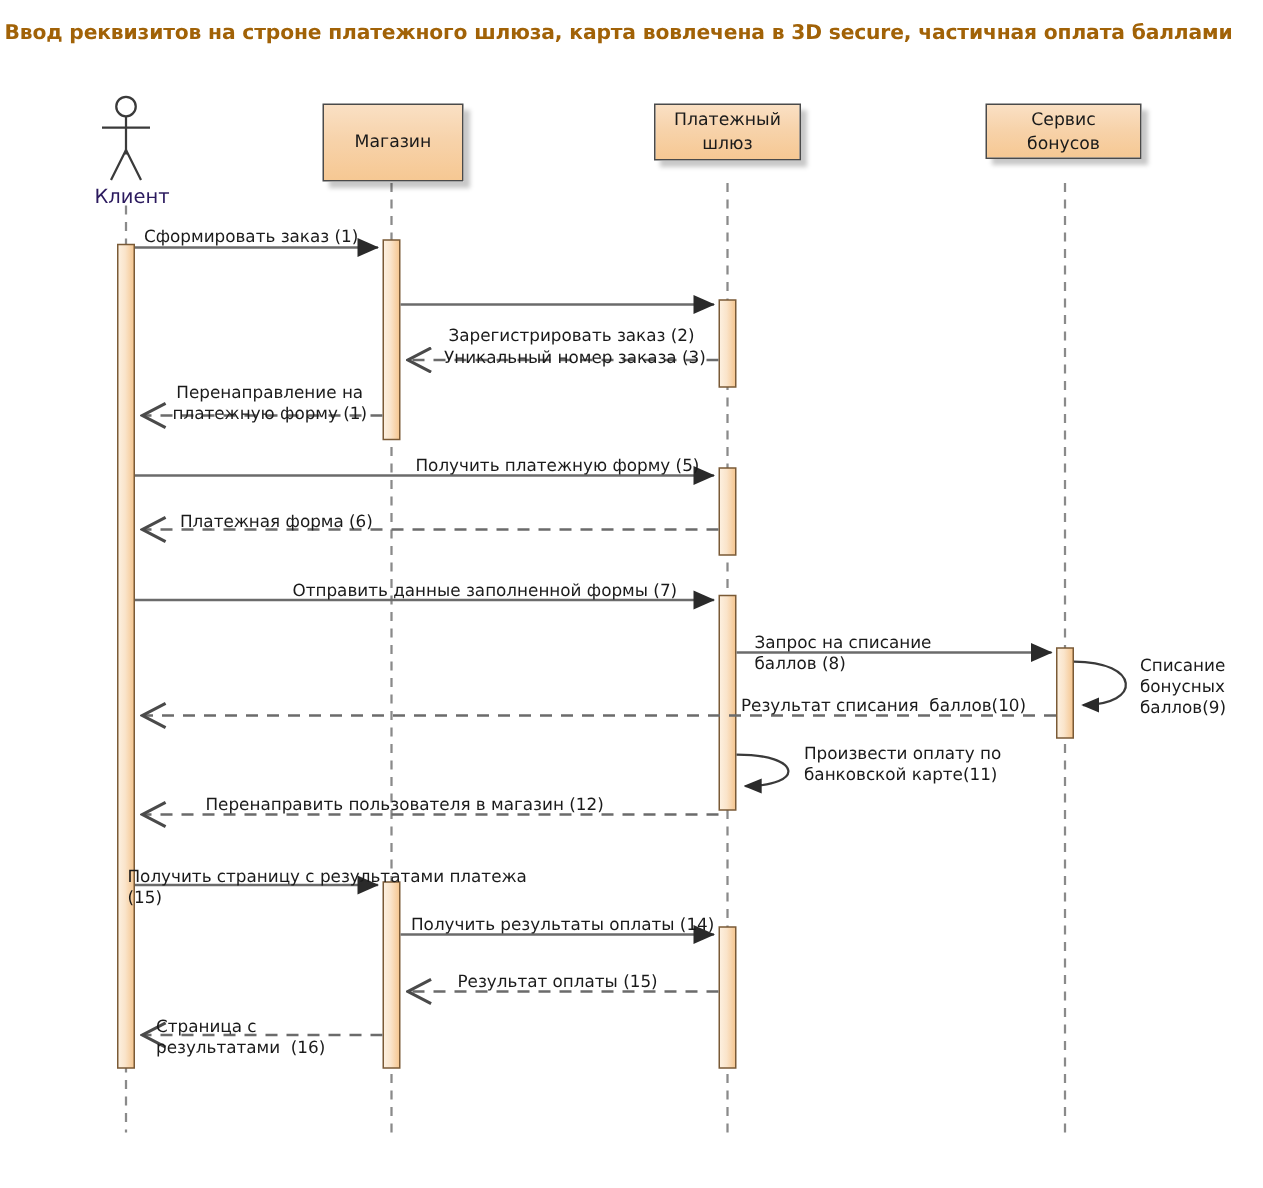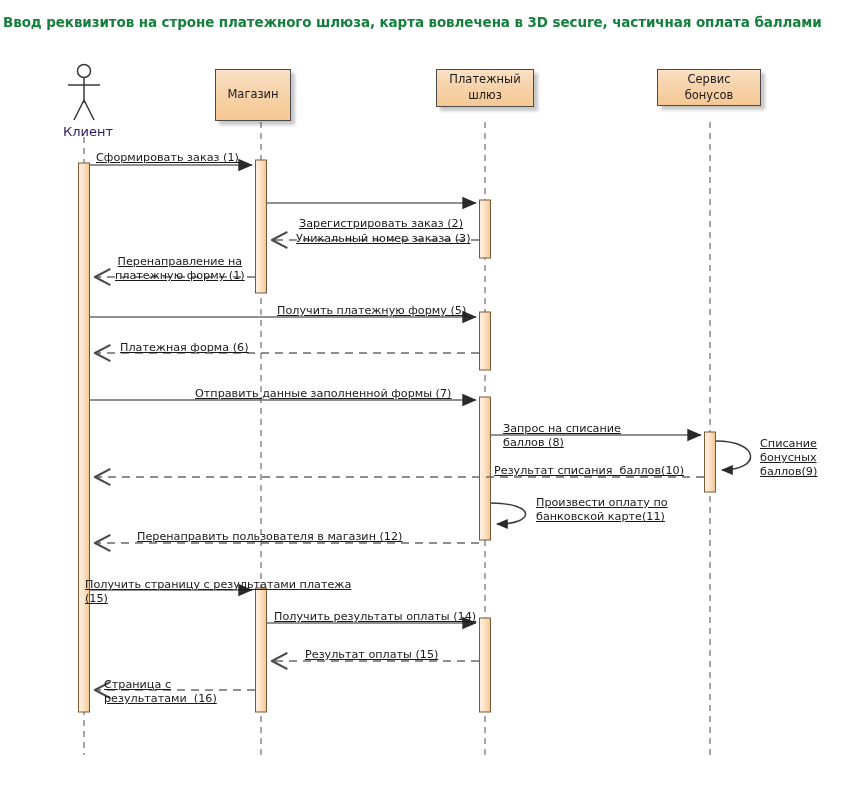--- a/index.html
+++ b/index.html
@@ -13,21 +13,21 @@
     position: relative;
     font-family: "DejaVu Sans", "Liberation Sans", sans-serif;
     overflow: hidden;
   }
   #diagram-title {
     position: absolute;
     left: 3px;
     top: 14px;
     font-size: 13.5px;
     font-weight: bold;
-    color: #15803d;
+    color: #a16207;
     white-space: nowrap;
     letter-spacing: -0.1px;
   }
   #canvas {
     position: absolute;
     left: 0;
     top: 0;
     width: 842px;
     height: 792px;
   }
@@ -45,21 +45,20 @@
     color: #1a1a1a;
     line-height: 1.35;
     padding: 2px 4px;
   }
   .msg-label {
     position: absolute;
     font-size: 11.2px;
     color: #1a1a1a;
     white-space: pre;
     line-height: 1.25;
-    text-decoration: underline;
   }
   .actor-label {
     position: absolute;
     font-size: 13px;
     color: #2b1a5e;
     white-space: nowrap;
   }
 </style>
 </head>
 <body>
@@ -134,21 +133,21 @@
 
   <line x1="90" y1="590" x2="252" y2="590" stroke="#6b6b6b" stroke-width="1.6" marker-end="url(#arrowFilled)"></line>
 
   <line x1="267" y1="623" x2="476" y2="623" stroke="#6b6b6b" stroke-width="1.6" marker-end="url(#arrowFilled)"></line>
 
   <line x1="479" y1="661" x2="272" y2="661" stroke="#6b6b6b" stroke-width="1.6" stroke-dasharray="8 6" marker-end="url(#arrowOpen)"></line>
 
   <line x1="255" y1="690" x2="95" y2="690" stroke="#6b6b6b" stroke-width="1.6" stroke-dasharray="8 6" marker-end="url(#arrowOpen)"></line>
 </svg>
 
-<div class="participant-box" style="left:215px; top:69px; width:76px; height:52px;">
+<div class="participant-box" style="left:215px; top:69px; width:94px; height:52px;">
   <span>Магазин</span>
 </div>
 <div class="participant-box" style="left:436px; top:69px; width:98px; height:38px; white-space:pre-line;">
   <span style="white-space:pre-line;">Платежный
 шлюз</span>
 </div>
 <div class="participant-box" style="left:657px; top:69px; width:104px; height:37px;">
   <span>Сервис бонусов</span>
 </div>
 

